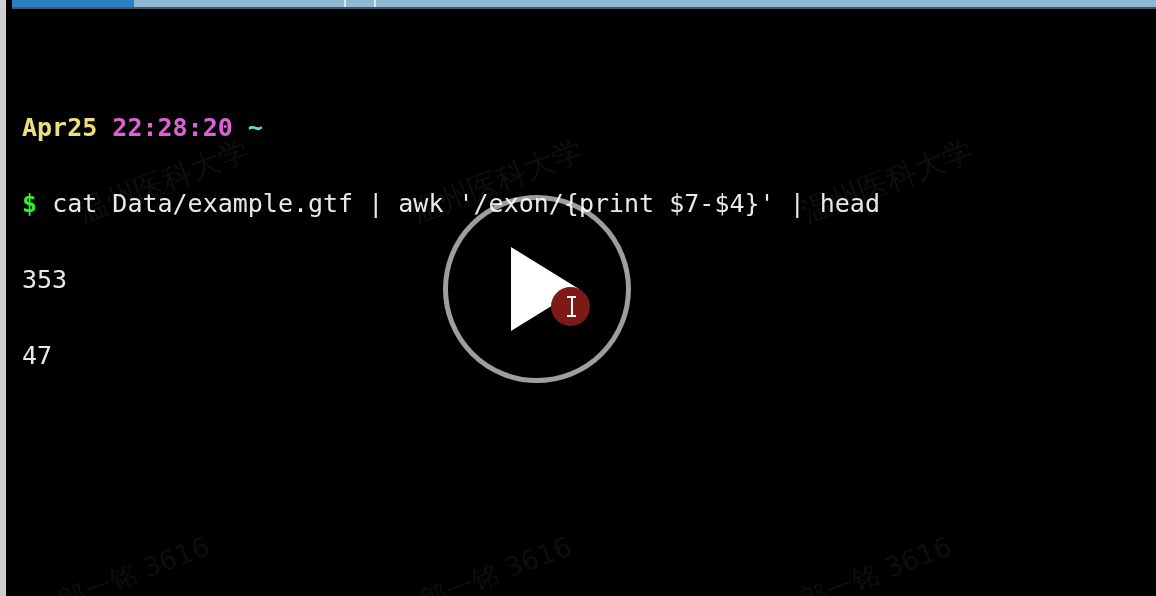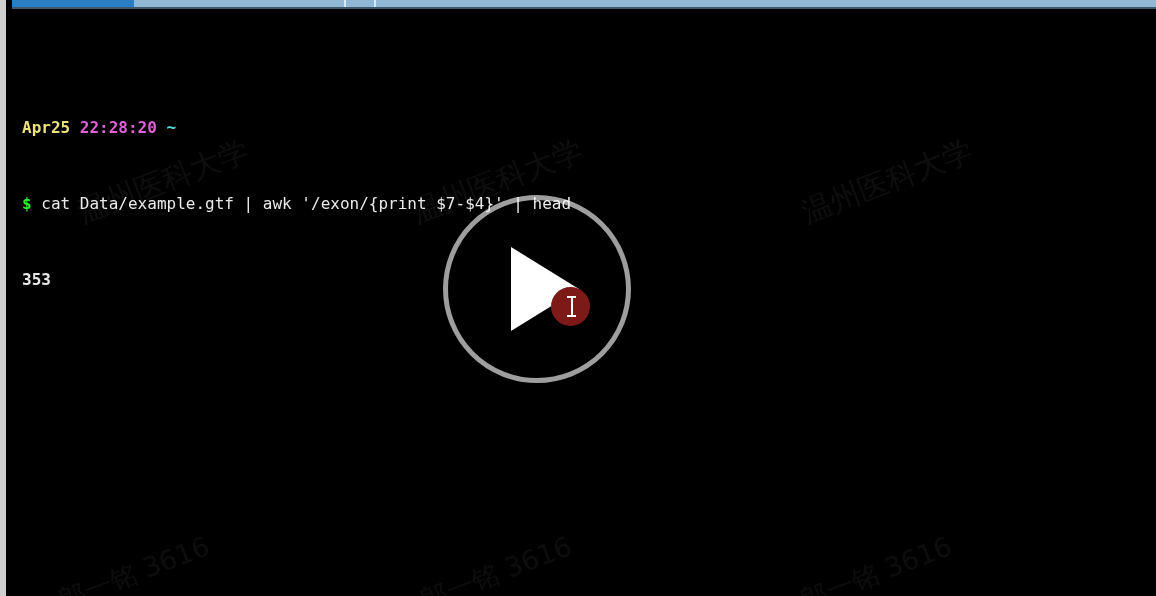--- a/index.html
+++ b/index.html
@@ -59,33 +59,33 @@
   
   #terminal {
     position: absolute;
     left: 6px;
     top: 9px;
     width: 1144px;
     height: 587px;
     background: #000000;
     padding: 4px 0 0 10px;
     box-sizing: border-box;
-    font-size: 16px;
+    font-size: 25px;
     line-height: 25.4px;
     letter-spacing: 0px;
     color: #e8e8e8;
     white-space: pre;
     overflow: hidden;
   }
   .line { white-space: pre; height: 25.4px; }
   .c-date   { color: #ece07a; font-weight: bold; }
   .c-time   { color: #e060d8; font-weight: bold; }
   .c-tilde  { color: #4fe3e3; font-weight: bold; }
   .c-prompt { color: #2ef22e; font-weight: bold; }
-  .c-out    { color: #e9e9e9; font-weight: bold; }
+  .c-out    { color: #e9e9e9; }
   .c-cmd    { color: #e9e9e9; }
 
   
   .watermark {
     position: absolute;
     color: rgba(255,255,255,0.055);
     font-family: "DejaVu Sans", "Liberation Sans", sans-serif;
     font-size: 30px;
     font-weight: 500;
     transform: rotate(-21deg);
@@ -151,20 +151,21 @@
       <div class="seek-tick" style="left:362px"></div>
     </div>
     <div id="seek-underline"></div>
 
     <div id="terminal">
 
       
       <div class="line"><span class="c-date">Apr25</span><span class="c-out"> </span><span class="c-time">22:28:20</span><span class="c-out"> </span><span class="c-tilde">~</span></div>
       <div class="line"><span class="c-prompt">$</span><span class="c-cmd"> </span><span class="c-cmd">cat Data/example.gtf | awk '/exon/{print $7-$4}' | head</span></div>
       <div class="line c-out">353</div>
+      <div class="line c-out">47</div>
       
       
       
       
       
 
       
       
       
       

